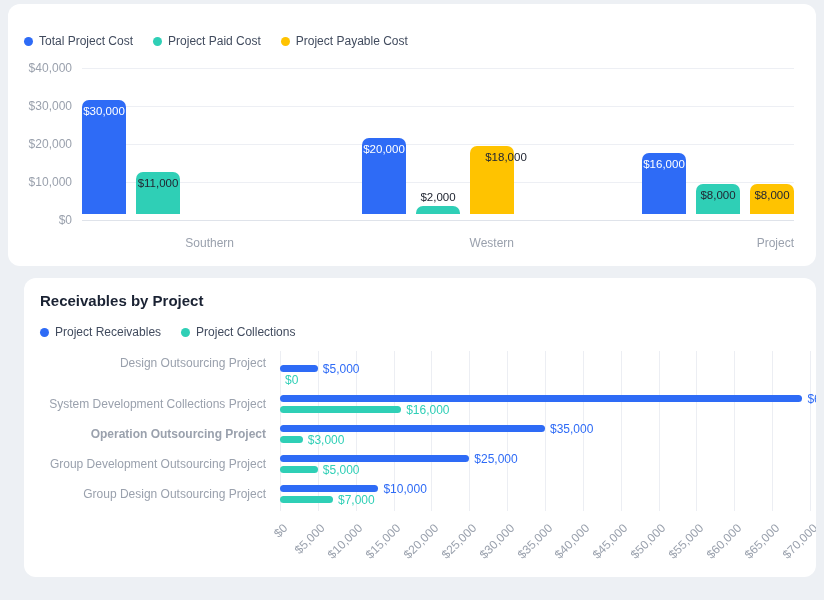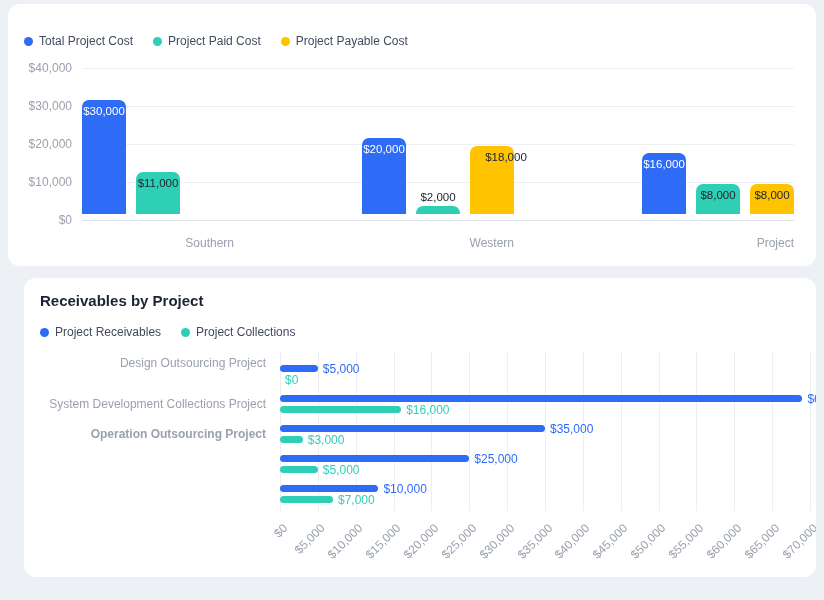--- a/index.html
+++ b/index.html
@@ -202,22 +202,24 @@
       <div class="hcat" style="top: 46px;">System Development Collections Project</div>
       <div class="hbar" style="left: 240px; top: 52px; width: 522.429px; background: rgb(46, 107, 246);"></div>
       <div class="hbar-label" style="left: 767.429px; top: 49px; color: rgb(46, 107, 246);">$69,000</div>
       <div class="hbar" style="left: 240px; top: 63px; width: 121.143px; background: rgb(47, 207, 182);"></div>
       <div class="hbar-label" style="left: 366.143px; top: 60px; color: rgb(47, 207, 182);">$16,000</div>
       <div class="hcat" style="top: 76px; font-weight: bold;">Operation Outsourcing Project</div>
       <div class="hbar" style="left: 240px; top: 82px; width: 265px; background: rgb(46, 107, 246);"></div>
       <div class="hbar-label" style="left: 510px; top: 79px; color: rgb(46, 107, 246);">$35,000</div>
       <div class="hbar" style="left: 240px; top: 93px; width: 22.7143px; background: rgb(47, 207, 182);"></div>
       <div class="hbar-label" style="left: 267.714px; top: 90px; color: rgb(47, 207, 182);">$3,000</div>
+      <div class="hcat" style="top: 106px;">Group Development Outsourcing Project</div>
       <div class="hbar" style="left: 240px; top: 112px; width: 189.286px; background: rgb(46, 107, 246);"></div>
       <div class="hbar-label" style="left: 434.286px; top: 109px; color: rgb(46, 107, 246);">$25,000</div>
       <div class="hbar" style="left: 240px; top: 123px; width: 37.8571px; background: rgb(47, 207, 182);"></div>
       <div class="hbar-label" style="left: 282.857px; top: 120px; color: rgb(47, 207, 182);">$5,000</div>
+      <div class="hcat" style="top: 136px;">Group Design Outsourcing Project</div>
       <div class="hbar" style="left: 240px; top: 142px; width: 98.4286px; background: rgb(46, 107, 246);"></div>
       <div class="hbar-label" style="left: 343.429px; top: 139px; color: rgb(46, 107, 246);">$10,000</div>
       <div class="hbar" style="left: 240px; top: 153px; width: 53px; background: rgb(47, 207, 182);"></div>
       <div class="hbar-label" style="left: 298px; top: 150px; color: rgb(47, 207, 182);">$7,000</div>
     </div>
 </div>
 
 </body></html>

